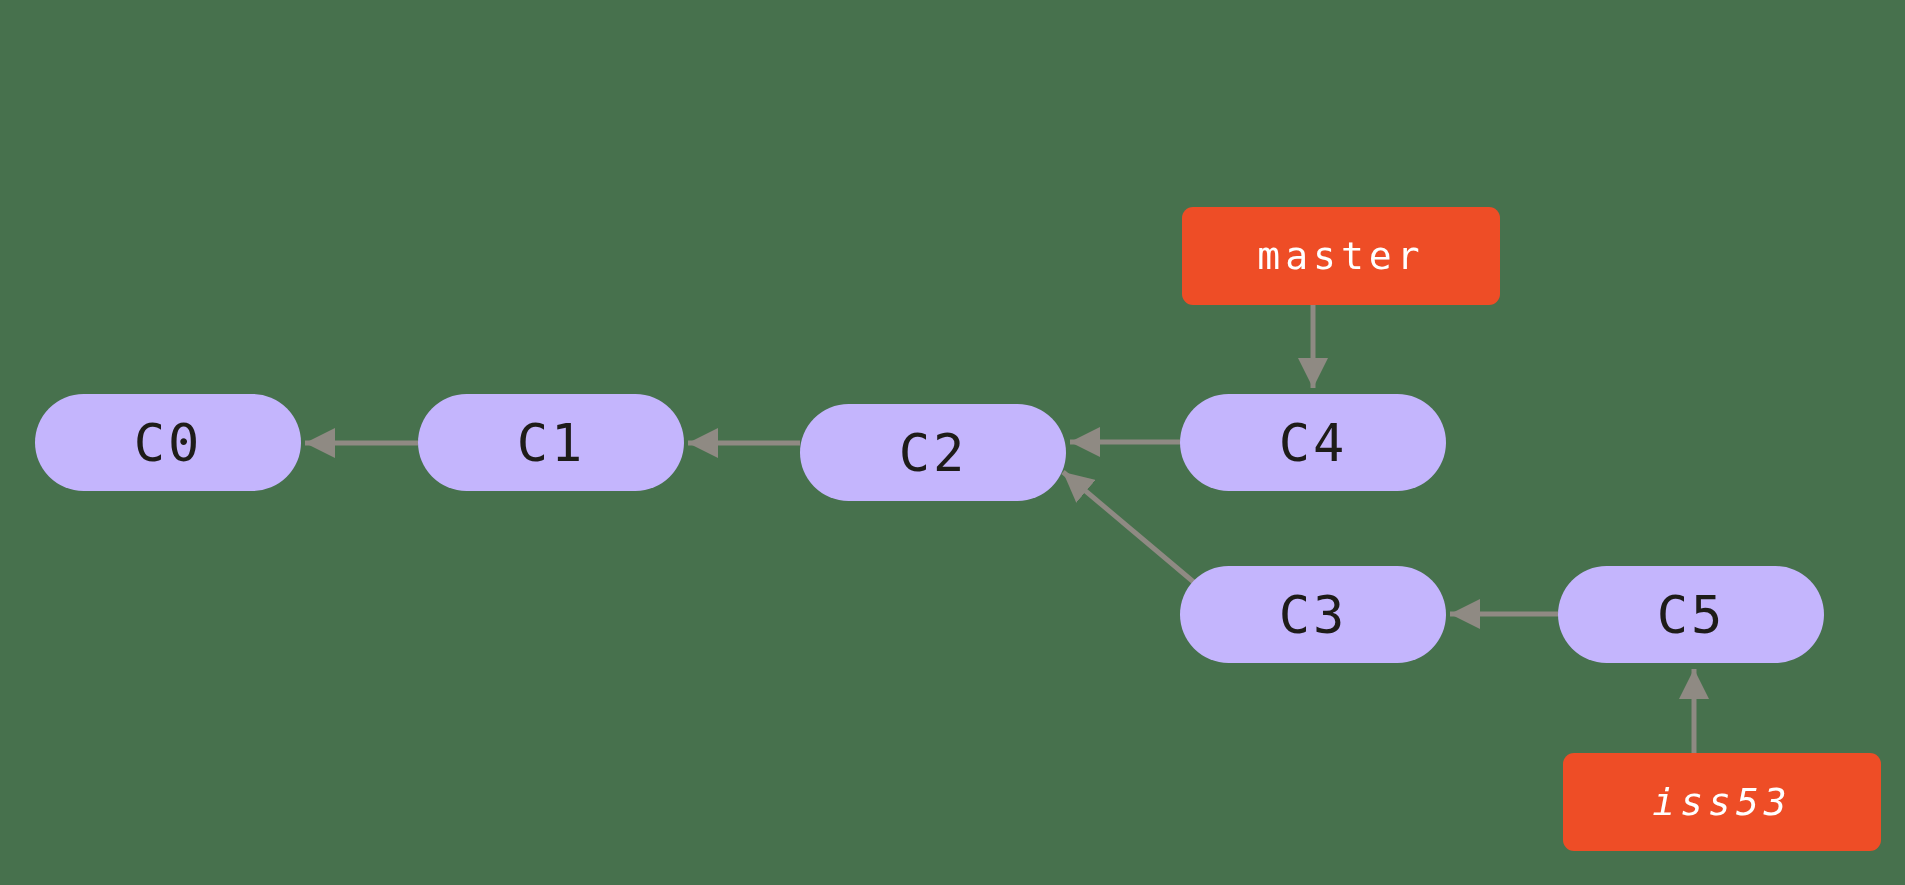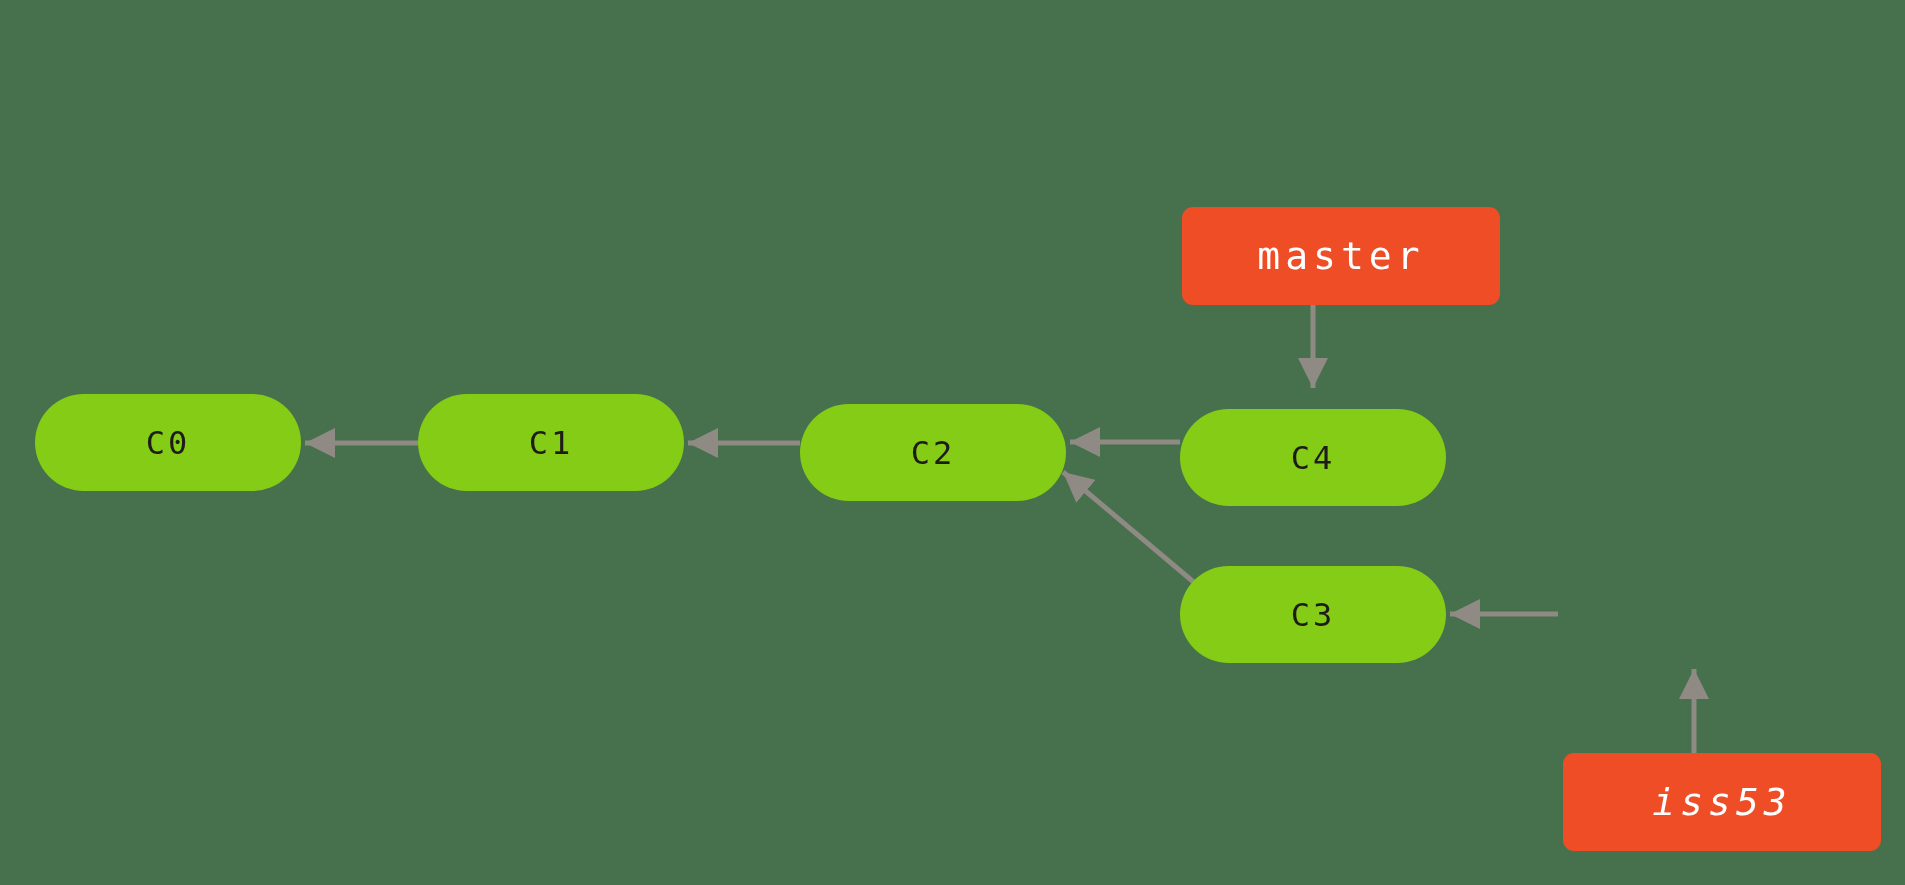--- a/index.html
+++ b/index.html
@@ -20,47 +20,47 @@
     left: 0;
     top: 0;
     width: 1905px;
     height: 885px;
     pointer-events: none;
   }
   .commit-node {
     position: absolute;
     width: 266px;
     height: 97px;
-    background: #84cc16;
+    background: #c4b5fd;
     border-radius: 48.5px;
     display: flex;
     align-items: center;
     justify-content: center;
-    font-size: 32px;
+    font-size: 52px;
     letter-spacing: 3px;
     color: #1E1C19;
   }
   .branch-label {
     position: absolute;
     width: 318px;
     height: 98px;
     background: #EE4D26;
     display: flex;
     align-items: center;
     justify-content: center;
     font-size: 38px;
     letter-spacing: 5px;
     color: #FFFFFF;
     border-radius: 11px;
   }
   
   .pos-c0 { left: 35px;   top: 394px; }
   .pos-c1 { left: 418px;  top: 394px; align-items: center; }
   .pos-c2 { left: 800px;  top: 394px; margin-top: 10px; }
-  .pos-c4 { left: 1180px; top: 394px; margin-top: 15px; }
+  .pos-c4 { left: 1180px; top: 394px; }
   .pos-c3 { left: 1180px; top: 566px; justify-content: center; }
   .pos-c5 { left: 1558px; top: 566px; }
   .pos-master { left: 1182px; top: 207px; }
   .pos-iss53  { left: 1563px; top: 753px; font-style: italic; }
 </style>
 </head>
 <body>
 
 <div class="canvas">
 
@@ -89,20 +89,23 @@
   </div>
   <div class="commit-node pos-c2">
     <span>C2</span>
   </div>
   <div class="commit-node pos-c4">
     <span>C4</span>
   </div>
   <div class="commit-node pos-c3">
     <span>C3</span>
   </div>
+  <div class="commit-node pos-c5">
+    <span>C5</span>
+  </div>
 
   <div class="branch-label pos-master">
     <span>master</span>
   </div>
   <div class="branch-label pos-iss53">
     <span>iss53</span>
   </div>
 
 </div>
 

